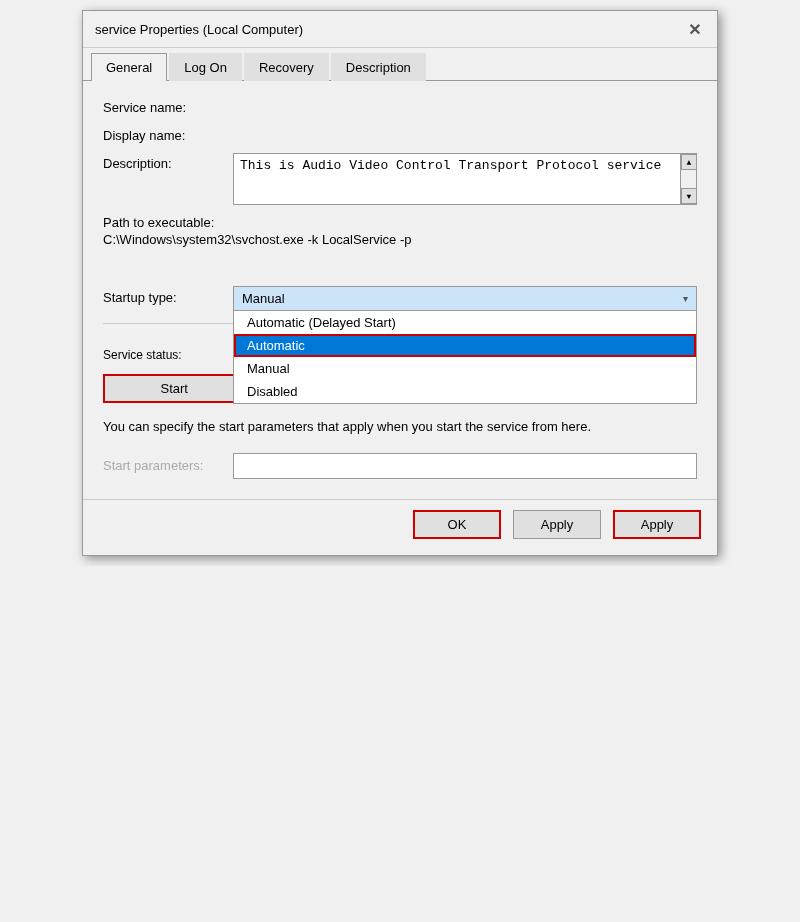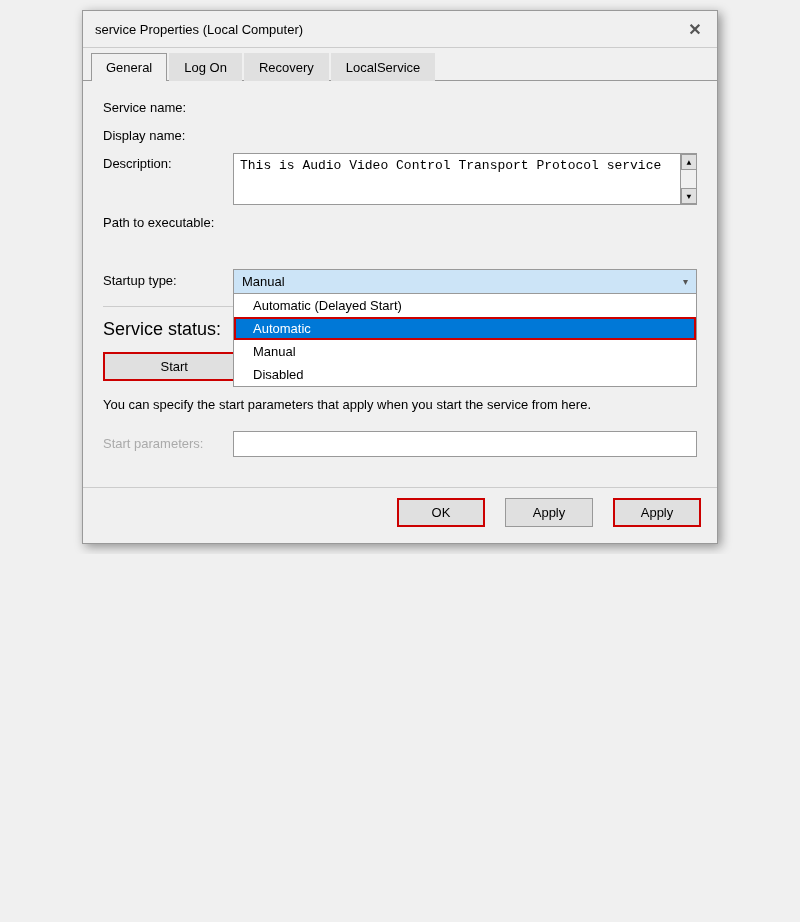--- a/index.html
+++ b/index.html
@@ -178,21 +178,21 @@
       position: absolute;
       left: 0;
       right: 0;
       top: 100%;
       background: #fff;
       border: 1px solid #999;
       border-top: none;
       z-index: 10;
     }
     .dropdown-option {
-      padding: 4px 19px;
+      padding: 4px 13px;
       font-size: 13px;
       cursor: pointer;
       color: #000;
     }
     .dropdown-option.selected {
       background: #0078d7;
       color: #fff;
       outline: 2px solid #cc0000;
       outline-offset: -2px;
     }
@@ -201,22 +201,23 @@
       border-top: 1px solid #ccc;
       margin: 12px 0;
     }
     .service-status-row {
       display: flex;
       align-items: center;
       margin-bottom: 12px;
     }
     .service-status-label {
       width: 130px;
-      font-size: 18px;
-      color: #000;
+      font-size: 12px;
+      color: #000;
+      margin-top: 12px;
     }
     .service-status-value {
       font-size: 13px;
       color: #000;
     }
     .buttons-row {
       display: flex;
       gap: 8px;
       margin-bottom: 14px;
     }
@@ -239,40 +240,40 @@
     }
     .info-text {
       font-size: 13px;
       color: #000;
       margin-bottom: 16px;
       line-height: 1.5;
     }
     .start-params-row {
       display: flex;
       align-items: center;
-      margin-bottom: 14px;
+      margin-bottom: 4px;
     }
     .start-params-label {
       width: 130px;
       font-size: 13px;
       color: #aaa;
     }
     .start-params-input {
       flex: 1;
       border: 1px solid #999;
       background: #fff;
       padding: 4px 6px;
       font-size: 13px;
       height: 26px;
     }
     .dialog-footer {
       display: flex;
       justify-content: flex-end;
       padding: 10px 16px 16px;
-      gap: 20px;
+      gap: 12px;
       border-top: 1px solid #ccc;
       background: #f0f0f0;
     }
     .footer-btn {
       min-width: 88px;
       padding: 6px 16px;
       background: #e0e0e0;
       border: 1px solid #999;
       font-size: 13px;
       cursor: pointer;
@@ -301,21 +302,21 @@
     <div class="tab active">
       <span>General</span>
     </div>
     <div class="tab">
       <span>Log On</span>
     </div>
     <div class="tab">
       <span>Recovery</span>
     </div>
     <div class="tab">
-      <span>LocalService</span>
+      <span>Description</span>
     </div>
   </div>
 
   <div class="content">
 
     <div class="field-row">
       <div class="field-label">Service name:</div>
       <div class="field-value"></div>
     </div>
 
@@ -330,20 +331,21 @@
         <span>This is Audio Video Control Transport Protocol service</span>
         <div class="description-scrollbar">
           <div class="scroll-arrow">▲</div>
           <div class="scroll-arrow">▼</div>
         </div>
       </div>
     </div>
 
     <div class="path-section">
       <div class="path-label">Path to executable:</div>
+      <div class="path-value">C:\Windows\system32\svchost.exe -k LocalService -p</div>
     </div>
 
     <div class="startup-row">
       <div class="startup-label">Startup type:</div>
       <div class="startup-dropdown">
         <div class="dropdown-selected">
           <span>Manual</span>
           <span class="dropdown-arrow">▾</span>
         </div>
         <div class="dropdown-options">

